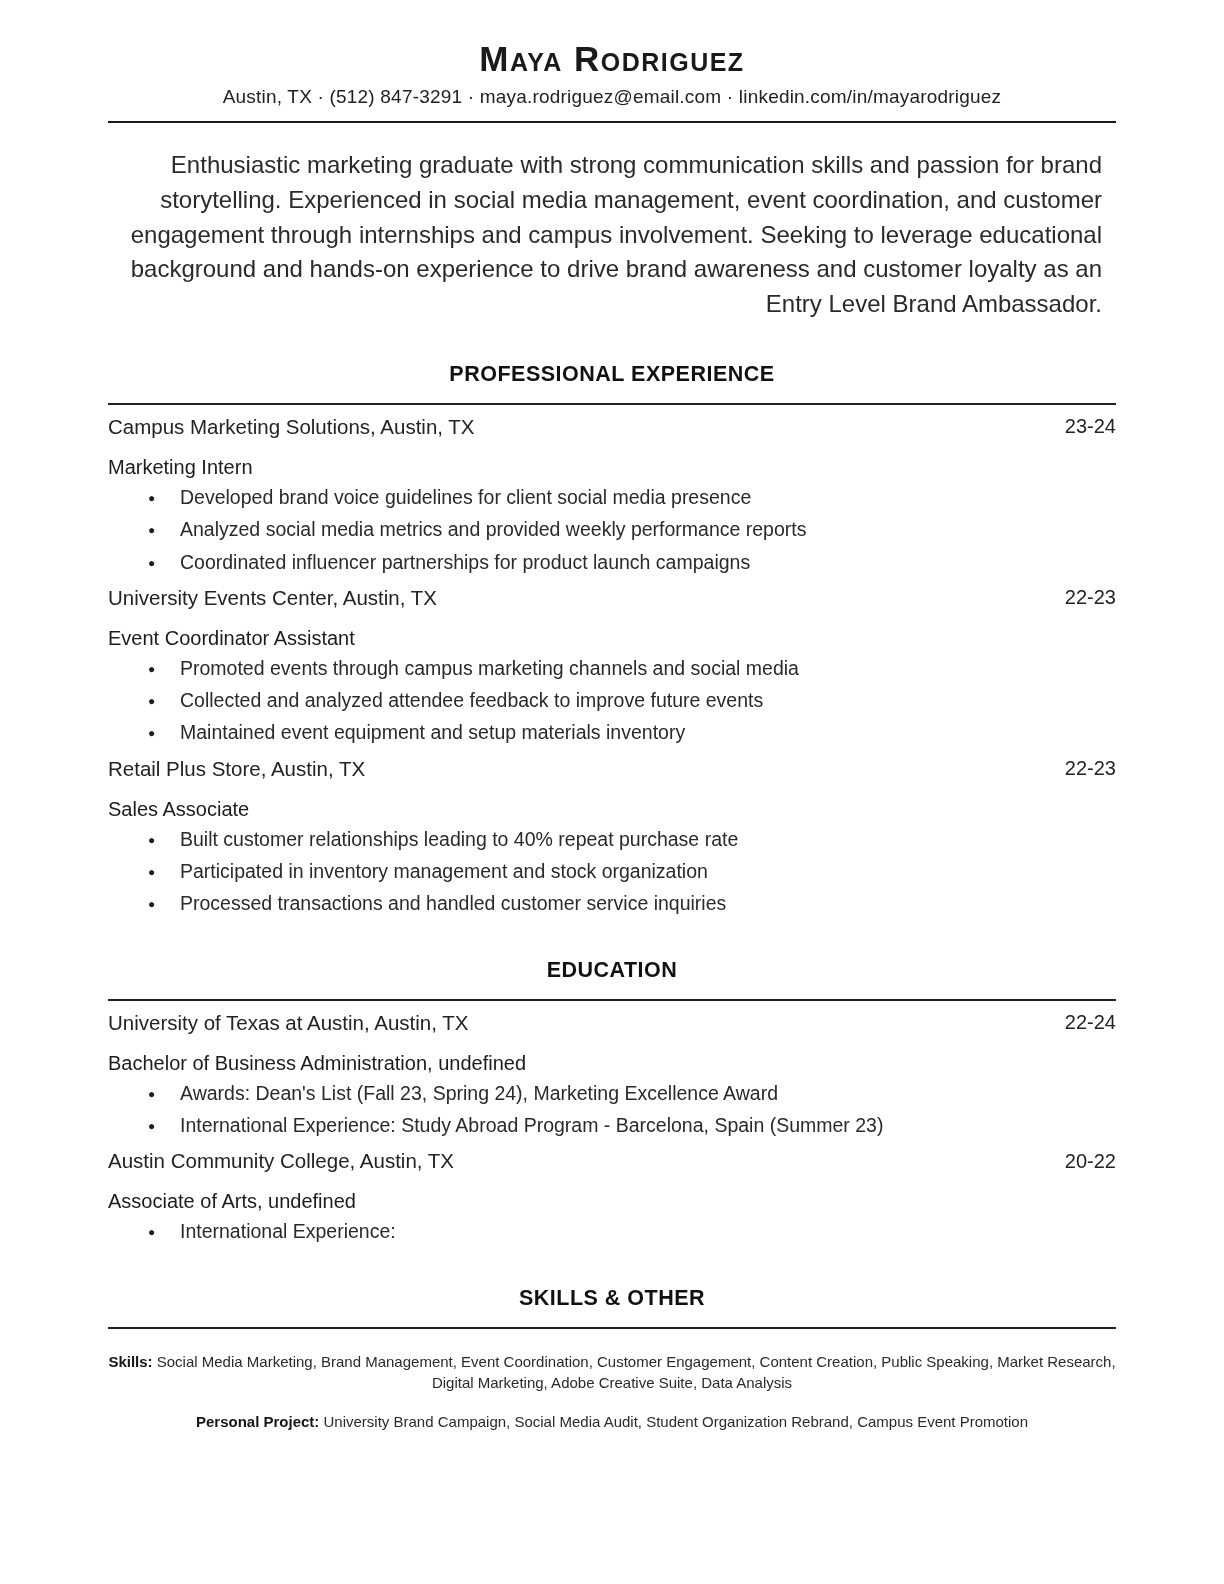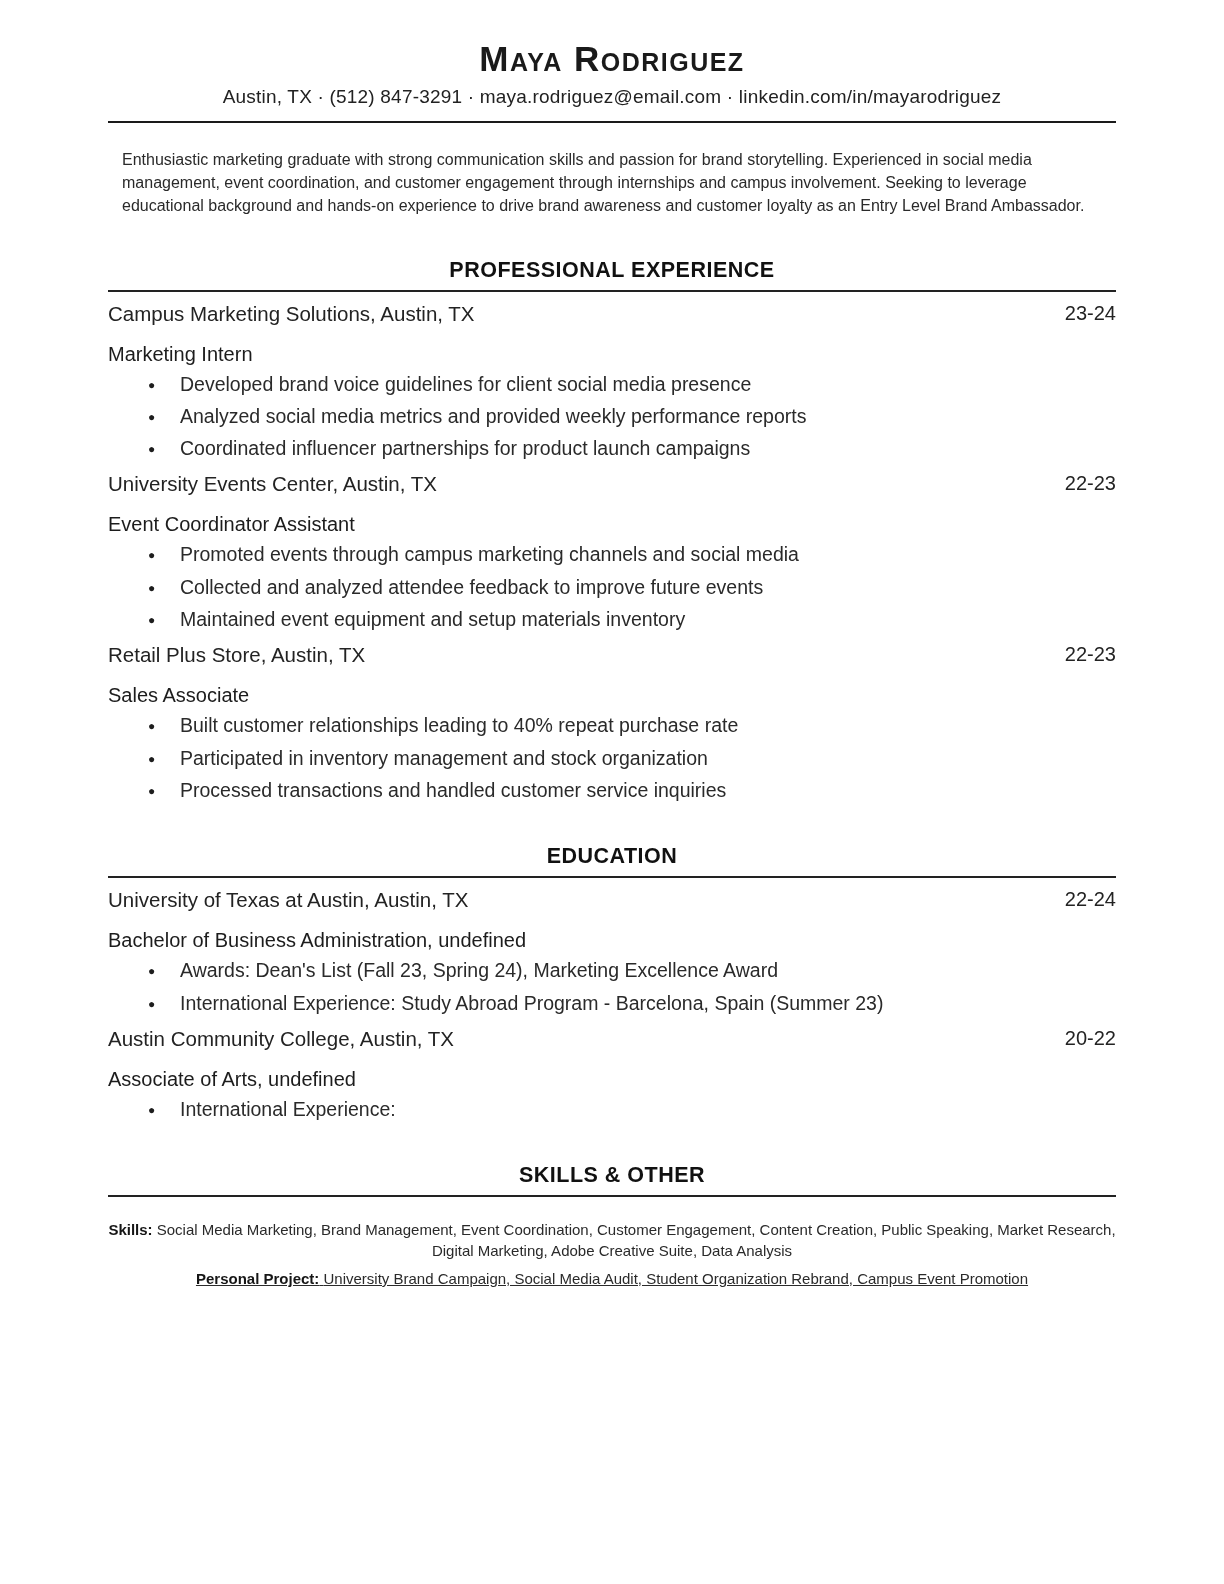--- a/index.html
+++ b/index.html
@@ -33,41 +33,41 @@
   }
   .hdr-rule {
     margin-top: 13px;
     border: none;
     border-top: 2.5px solid #1a1a1a;
   }
   
   .summary {
     margin: 25px auto 0 auto;
     width: 980px;
-    text-align: left;
-    font-size: 16px;
+    text-align: right;
+    font-size: 24px;
     line-height: 1.45;
     color: #2a2a2a;
   }
   
   .section { margin-top: 40px; }
   .section-title {
     text-align: center;
     font-size: 21.5px;
     font-weight: 700;
     letter-spacing: 0.5px;
     color: #111111;
-    padding-bottom: 7px;
+    padding-bottom: 16px;
     border-bottom: 2.5px solid #222222;
   }
   .entry { margin-top: 6px; }
   .entry-head {
     display: flex;
     justify-content: space-between;
-    align-items: flex-start;
+    align-items: center;
     margin-top: 10px;
   }
   .org {
     font-size: 20.5px;
     font-weight: 400;
     color: #232323;
   }
   .dates {
     font-size: 20px;
     font-weight: 400;
@@ -103,21 +103,21 @@
     color: #1d1d1d;
   }
   
   .skills-block { margin-top: 22px; }
   .skills-para {
     font-size: 15px;
     line-height: 1.42;
     color: #2a2a2a;
     text-align: center;
   }
-  .skills-para + .skills-para { margin-top: 6px; text-decoration: underline; }
+  .skills-para + .skills-para { margin-top: 18px; }
   .lbl { font-weight: 700; color: #161616; }
 </style>
 </head>
 <body>
 
 <div class="page">
 
   <header class="hdr">
     <h1 class="name">Maya Rodriguez</h1>
     <div class="contact">Austin, TX · (512) 847-3291 · maya.rodriguez@email.com · linkedin.com/in/mayarodriguez</div>

